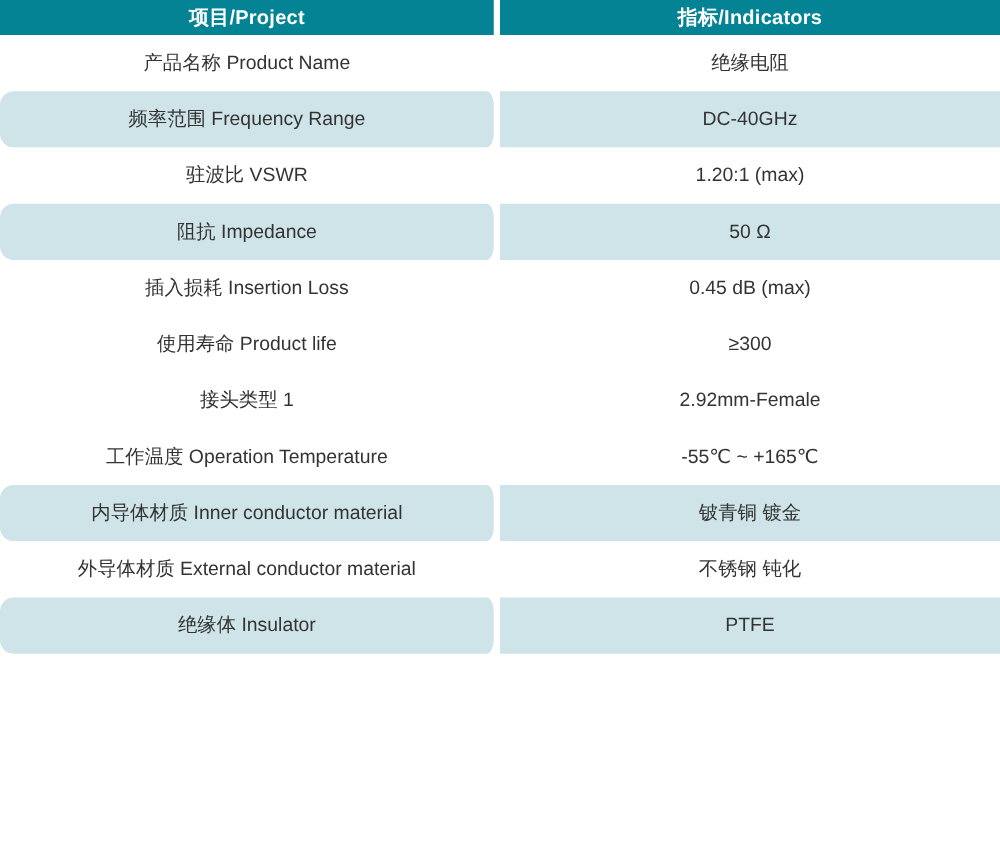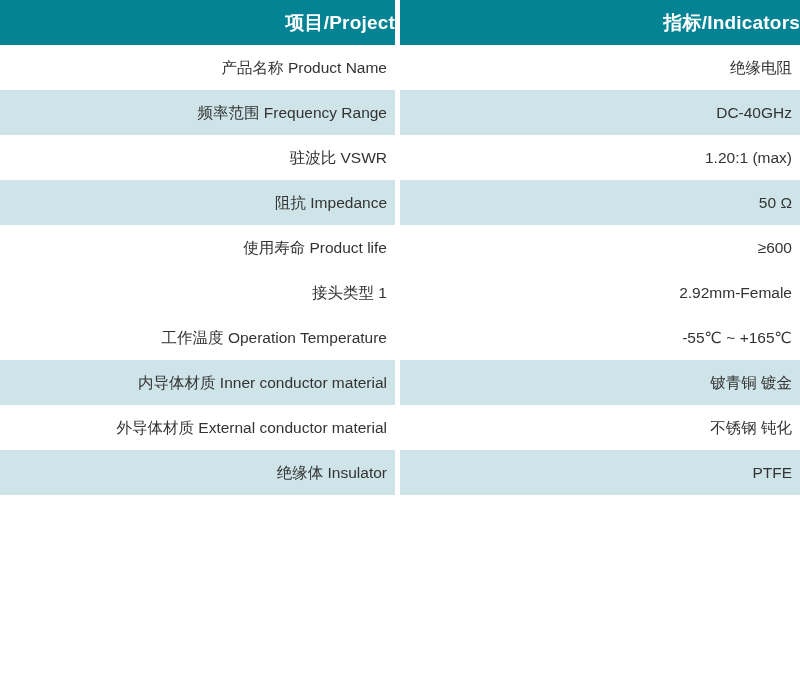--- a/index.html
+++ b/index.html
@@ -18,49 +18,49 @@
     width: 800px;
     border-collapse: separate;
     border-spacing: 0;
     table-layout: fixed;
   }
   .spec-table col.col-project { width: 400px; }
   .spec-table col.col-indicator { width: 400px; }
 
   
   thead th {
-    height: 45px;
+    height: 28px;
     background: #048394;
     color: #ffffff;
-    font-size: 19px;
+    font-size: 16px;
     font-weight: bold;
-    text-align: right;
+    text-align: center;
     vertical-align: middle;
     padding: 0;
     letter-spacing: 0.2px;
   }
   thead th.cell-left  { border-right: 5px solid #ffffff; }
 
   
   tbody td {
     height: 45px;
     padding: 0 8px;
-    text-align: right;
+    text-align: center;
     vertical-align: middle;
     font-size: 15.5px;
     color: #333333;
     line-height: 1.25;
     white-space: nowrap;
   }
   tbody tr.row-plain td { background: #ffffff; }
   tbody tr.row-tint  td { background: #cee4e8; }
 
   tbody td.cell-left { border-right: 5px solid #ffffff; }
   tbody tr.row-plain td.cell-left { border-right-color: #ffffff; }
-  tbody tr.row-tint  td.cell-left { border-right-color: #ffffff; }
+  tbody tr.row-tint  td.cell-left { border-right-color: #ffffff; border-radius: 11px; }
 </style>
 </head>
 <body>
 
 <table class="spec-table">
   <colgroup>
     <col class="col-project">
     <col class="col-indicator">
   </colgroup>
   <thead>
@@ -80,22 +80,26 @@
       </tr>
       <tr class="row-plain">
         <td class="cell-left">驻波比 VSWR</td>
         <td class="cell-right">1.20:1 (max)</td>
       </tr>
       <tr class="row-tint">
         <td class="cell-left">阻抗 Impedance</td>
         <td class="cell-right">50 Ω</td>
       </tr>
       <tr class="row-plain">
+        <td class="cell-left">插入损耗 Insertion Loss</td>
+        <td class="cell-right">0.45 dB (max)</td>
+      </tr>
+      <tr class="row-plain">
         <td class="cell-left">使用寿命 Product life</td>
-        <td class="cell-right">≥600</td>
+        <td class="cell-right">≥300</td>
       </tr>
       <tr class="row-plain">
         <td class="cell-left">接头类型 1</td>
         <td class="cell-right">2.92mm-Female</td>
       </tr>
       <tr class="row-plain">
         <td class="cell-left">工作温度 Operation Temperature</td>
         <td class="cell-right">-55℃ ~ +165℃</td>
       </tr>
       <tr class="row-tint">

